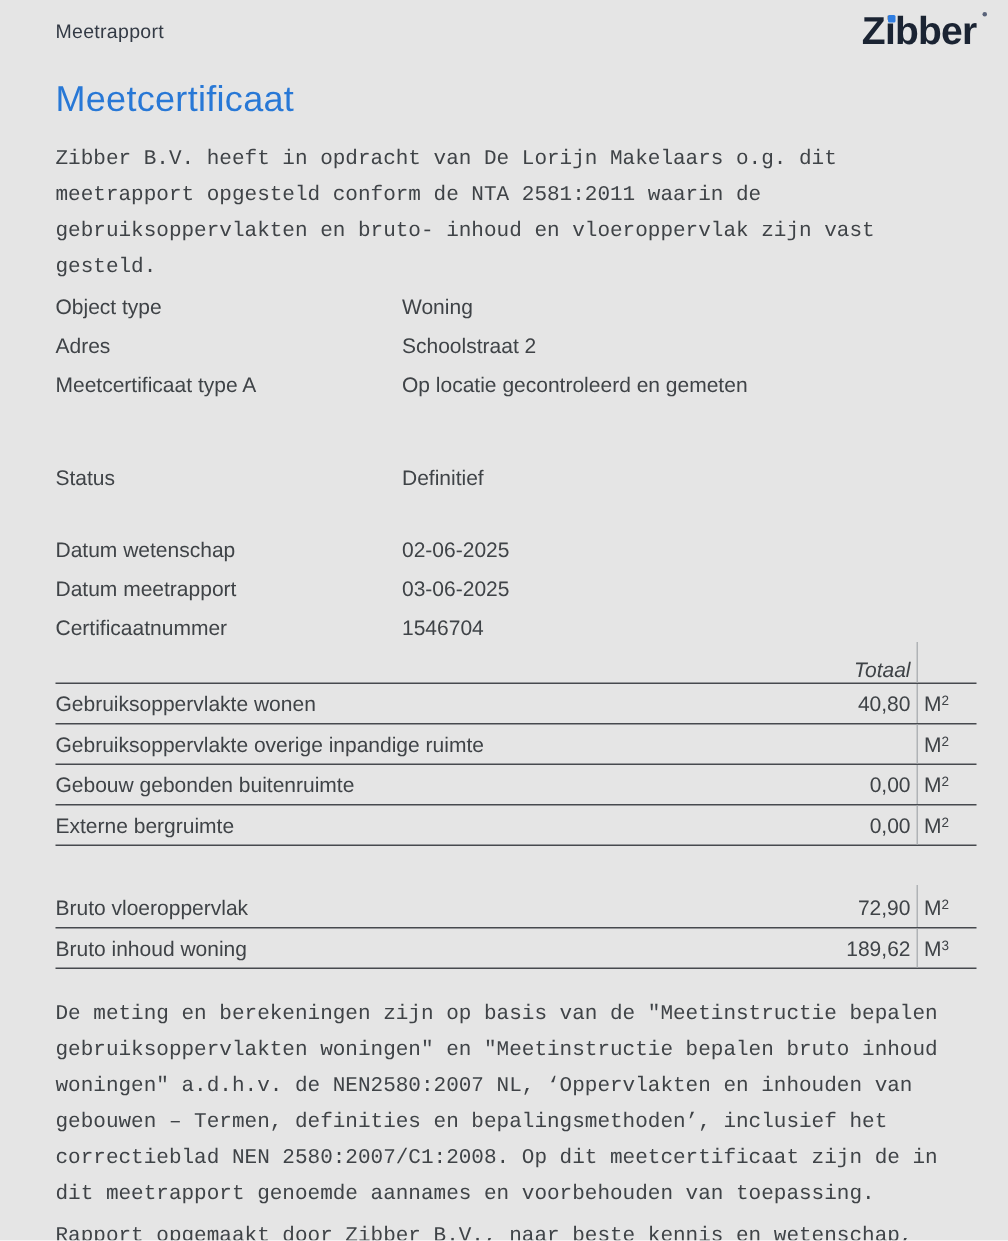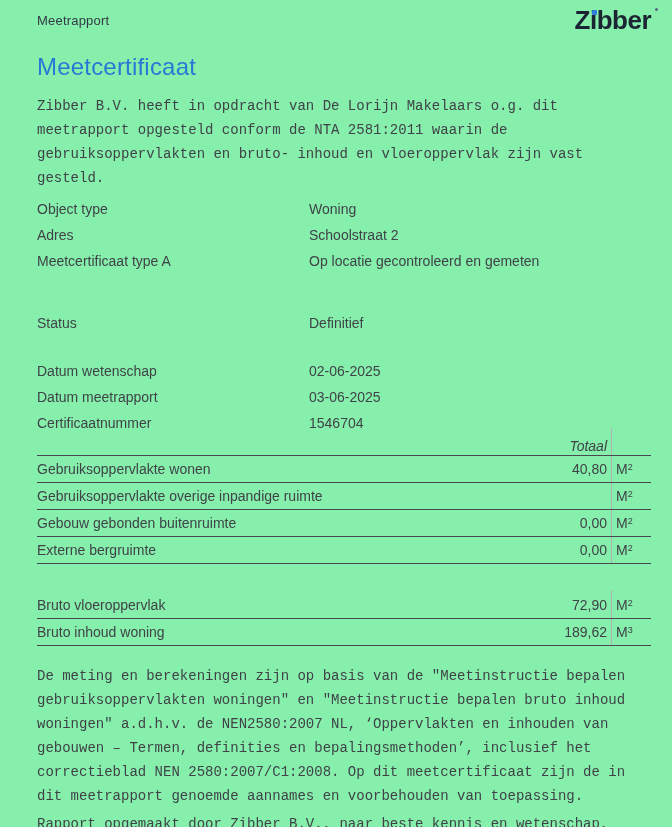--- a/index.html
+++ b/index.html
@@ -2,21 +2,21 @@
 <html><head>
 <meta charset="utf-8">
 <style>
   * { margin: 0; padding: 0; box-sizing: border-box; }
   html, body { background: #ffffff; }
   body {
     width: 672px; height: 827px;
     font-family: "Liberation Sans", "DejaVu Sans", sans-serif;
     color: #3f4347;
   }
-  .page { width: 672px; height: 827px; padding: 10px 21px 0 37px; background: #86efac; overflow: hidden; }
+  .page { width: 672px; height: 827px; padding: 10px 21px 0 37px; background: #e5e5e5; overflow: hidden; }
 
   
   .top-bar { display: flex; justify-content: space-between; align-items: flex-start; height: 34px; }
   .doc-type { font-size: 13px; color: #333a45; padding-top: 3px; letter-spacing: 0.2px; }
   .logo { position: relative; display: inline-block; font-size: 26px; font-weight: bold;
           color: #1b2433; line-height: 26px; letter-spacing: -0.5px; margin-top: -3px; }
   .logo .i-dot { position: absolute; left: 17px; top: 3px; width: 5px; height: 5px;
                  background: #2f7de1; border-radius: 1px; }
   .logo .tm-dot { position: absolute; right: -7px; top: 1px; width: 3px; height: 3px;
                   background: #59637a; border-radius: 50%; }
@@ -28,21 +28,21 @@
   
   p.para { font-size: 14px; line-height: 24px; color: #3f4347; width: 612px; font-family: Liberation Mono, monospace; }
   .intro { margin-top: 12px; }
   .legal { margin-top: 18px; }
   .closing { margin-top: 4px; }
 
   
   .kv-group { margin-top: 6px; }
   .kv-group.status-group { margin-top: 36px; }
   .kv-group.meta-group { margin-top: 22px; }
-  .kv-row { display: flex; align-items: center; height: 26px; font-size: 14px; gap: 41px; }
+  .kv-row { display: flex; height: 26px; font-size: 14px; }
   .kv-label { width: 231px; flex: none; }
   .kv-value { flex: 1; }
 
   
   .meas-table { position: relative; margin-top: 0; }
   .meas-table.bruto { margin-top: 28px; }
   .meas-table::before { content: ""; position: absolute; left: 574px; top: -8px;
                         height: 8px; width: 1px; background: #b0b3b6; }
   .meas-table.bruto::before { top: -2px; height: 2px; }
   .t-row { display: flex; align-items: stretch; height: 27px;

